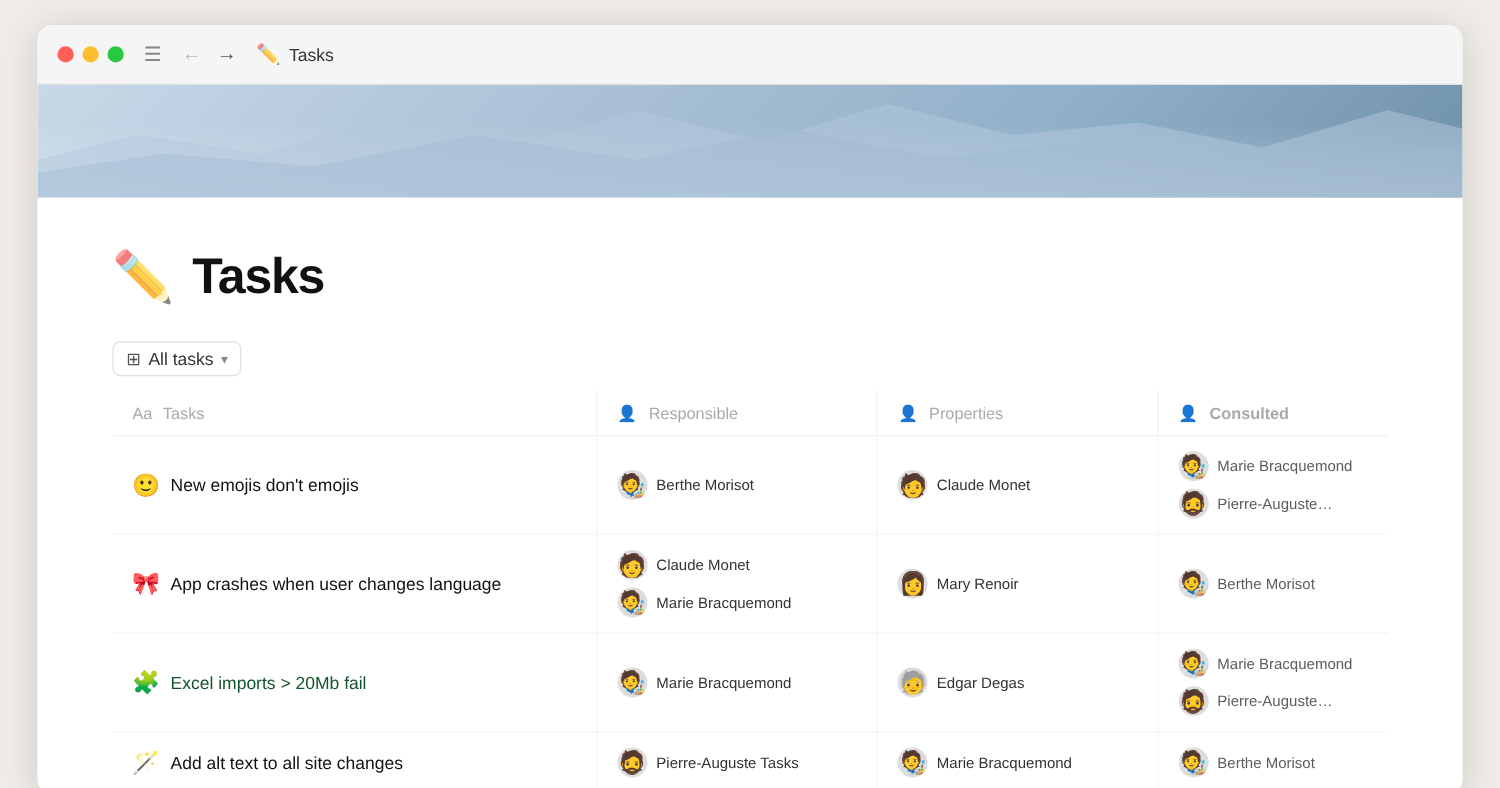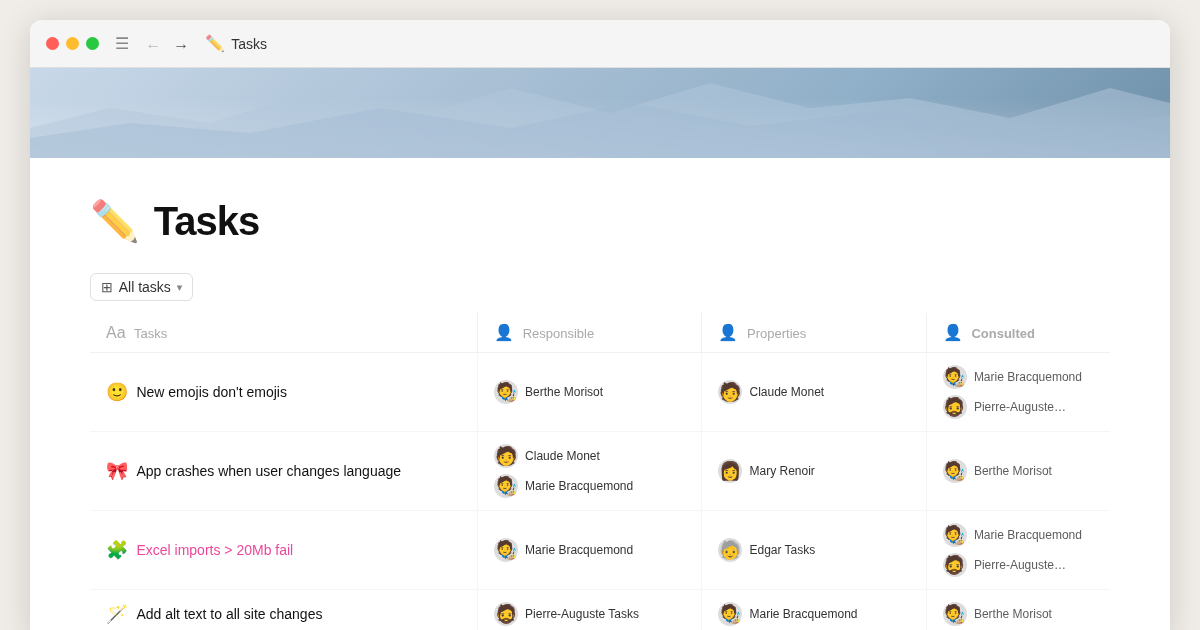--- a/index.html
+++ b/index.html
@@ -210,41 +210,41 @@
       border-right: none;
     }
 
     .col-tasks { width: 38%; }
     .col-responsible { width: 22%; }
     .col-accountable { width: 22%; }
     .col-consulted { width: 18%; }
 
     .th-icon {
       margin-right: 5px;
-      font-size: 16px;
+      font-size: 13px;
     }
 
     .task-name {
       display: flex;
       align-items: center;
       gap: 8px;
       font-size: 14px;
       color: #111;
     }
 
     .task-emoji {
       font-size: 18px;
     }
 
     .task-label {
       font-weight: 500;
     }
 
     .task-label.link-style {
-      color: #ec4899;
+      color: #14532d;
       text-decoration: none;
     }
 
     .person-cell {
       display: flex;
       flex-direction: column;
       gap: 6px;
     }
 
     .person-row {
@@ -453,21 +453,21 @@
                   <span class="person-name">Marie Bracquemond</span>
                 </div>
               </div>
             </td>
             <td class="col-accountable">
               <div class="person-cell">
                 <div class="person-row">
                   <div class="avatar">
                     <span class="avatar-emoji">🧓</span>
                   </div>
-                  <span class="person-name">Edgar Tasks</span>
+                  <span class="person-name">Edgar Degas</span>
                 </div>
               </div>
             </td>
             <td class="col-consulted">
               <div class="person-cell">
                 <div class="person-row">
                   <div class="avatar">
                     <span class="avatar-emoji">🧑‍🎨</span>
                   </div>
                   <span class="person-name consulted-partial">Marie Bracquemond</span>

